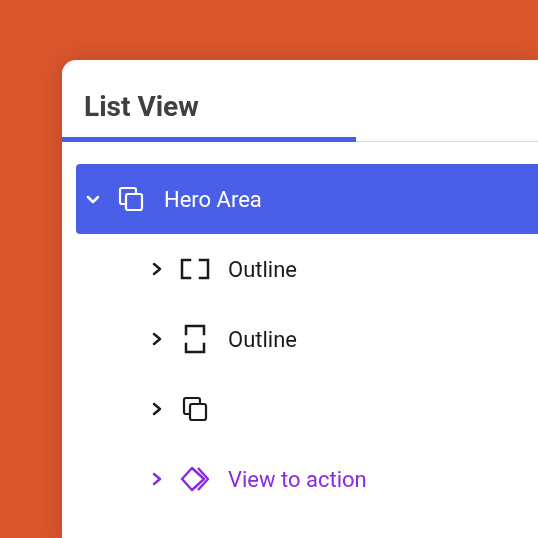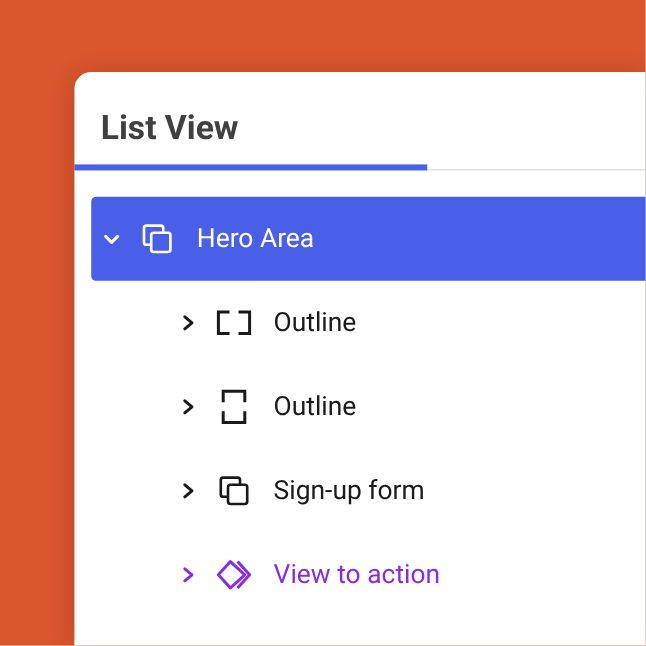--- a/index.html
+++ b/index.html
@@ -160,21 +160,20 @@
         <svg width="14" height="14" viewBox="0 0 14 14" fill="none">
           <path d="M4 2 L10 7 L4 12" stroke="#1a1a1a" stroke-width="2.5" fill="none" stroke-linecap="round" stroke-linejoin="round"></path>
         </svg>
       </span>
       <span class="icon-slot">
         <svg width="28" height="28" viewBox="0 0 28 28" fill="none">
           <rect x="3" y="3" width="16" height="16" rx="2" stroke="#1a1a1a" stroke-width="2.2"></rect>
           <rect x="9" y="9" width="16" height="16" rx="2" stroke="#1a1a1a" stroke-width="2.2" fill="#fff"></rect>
         </svg>
       </span>
-      <span class="row-label">Sign-up form</span>
     </div>
 
     <div class="tree-row accent indent-2">
       <span class="chevron">
         <svg width="14" height="14" viewBox="0 0 14 14" fill="none">
           <path d="M4 2 L10 7 L4 12" stroke="#8a2be2" stroke-width="2.5" fill="none" stroke-linecap="round" stroke-linejoin="round"></path>
         </svg>
       </span>
       <span class="icon-slot">
         <svg width="30" height="30" viewBox="0 0 30 30" fill="none">

